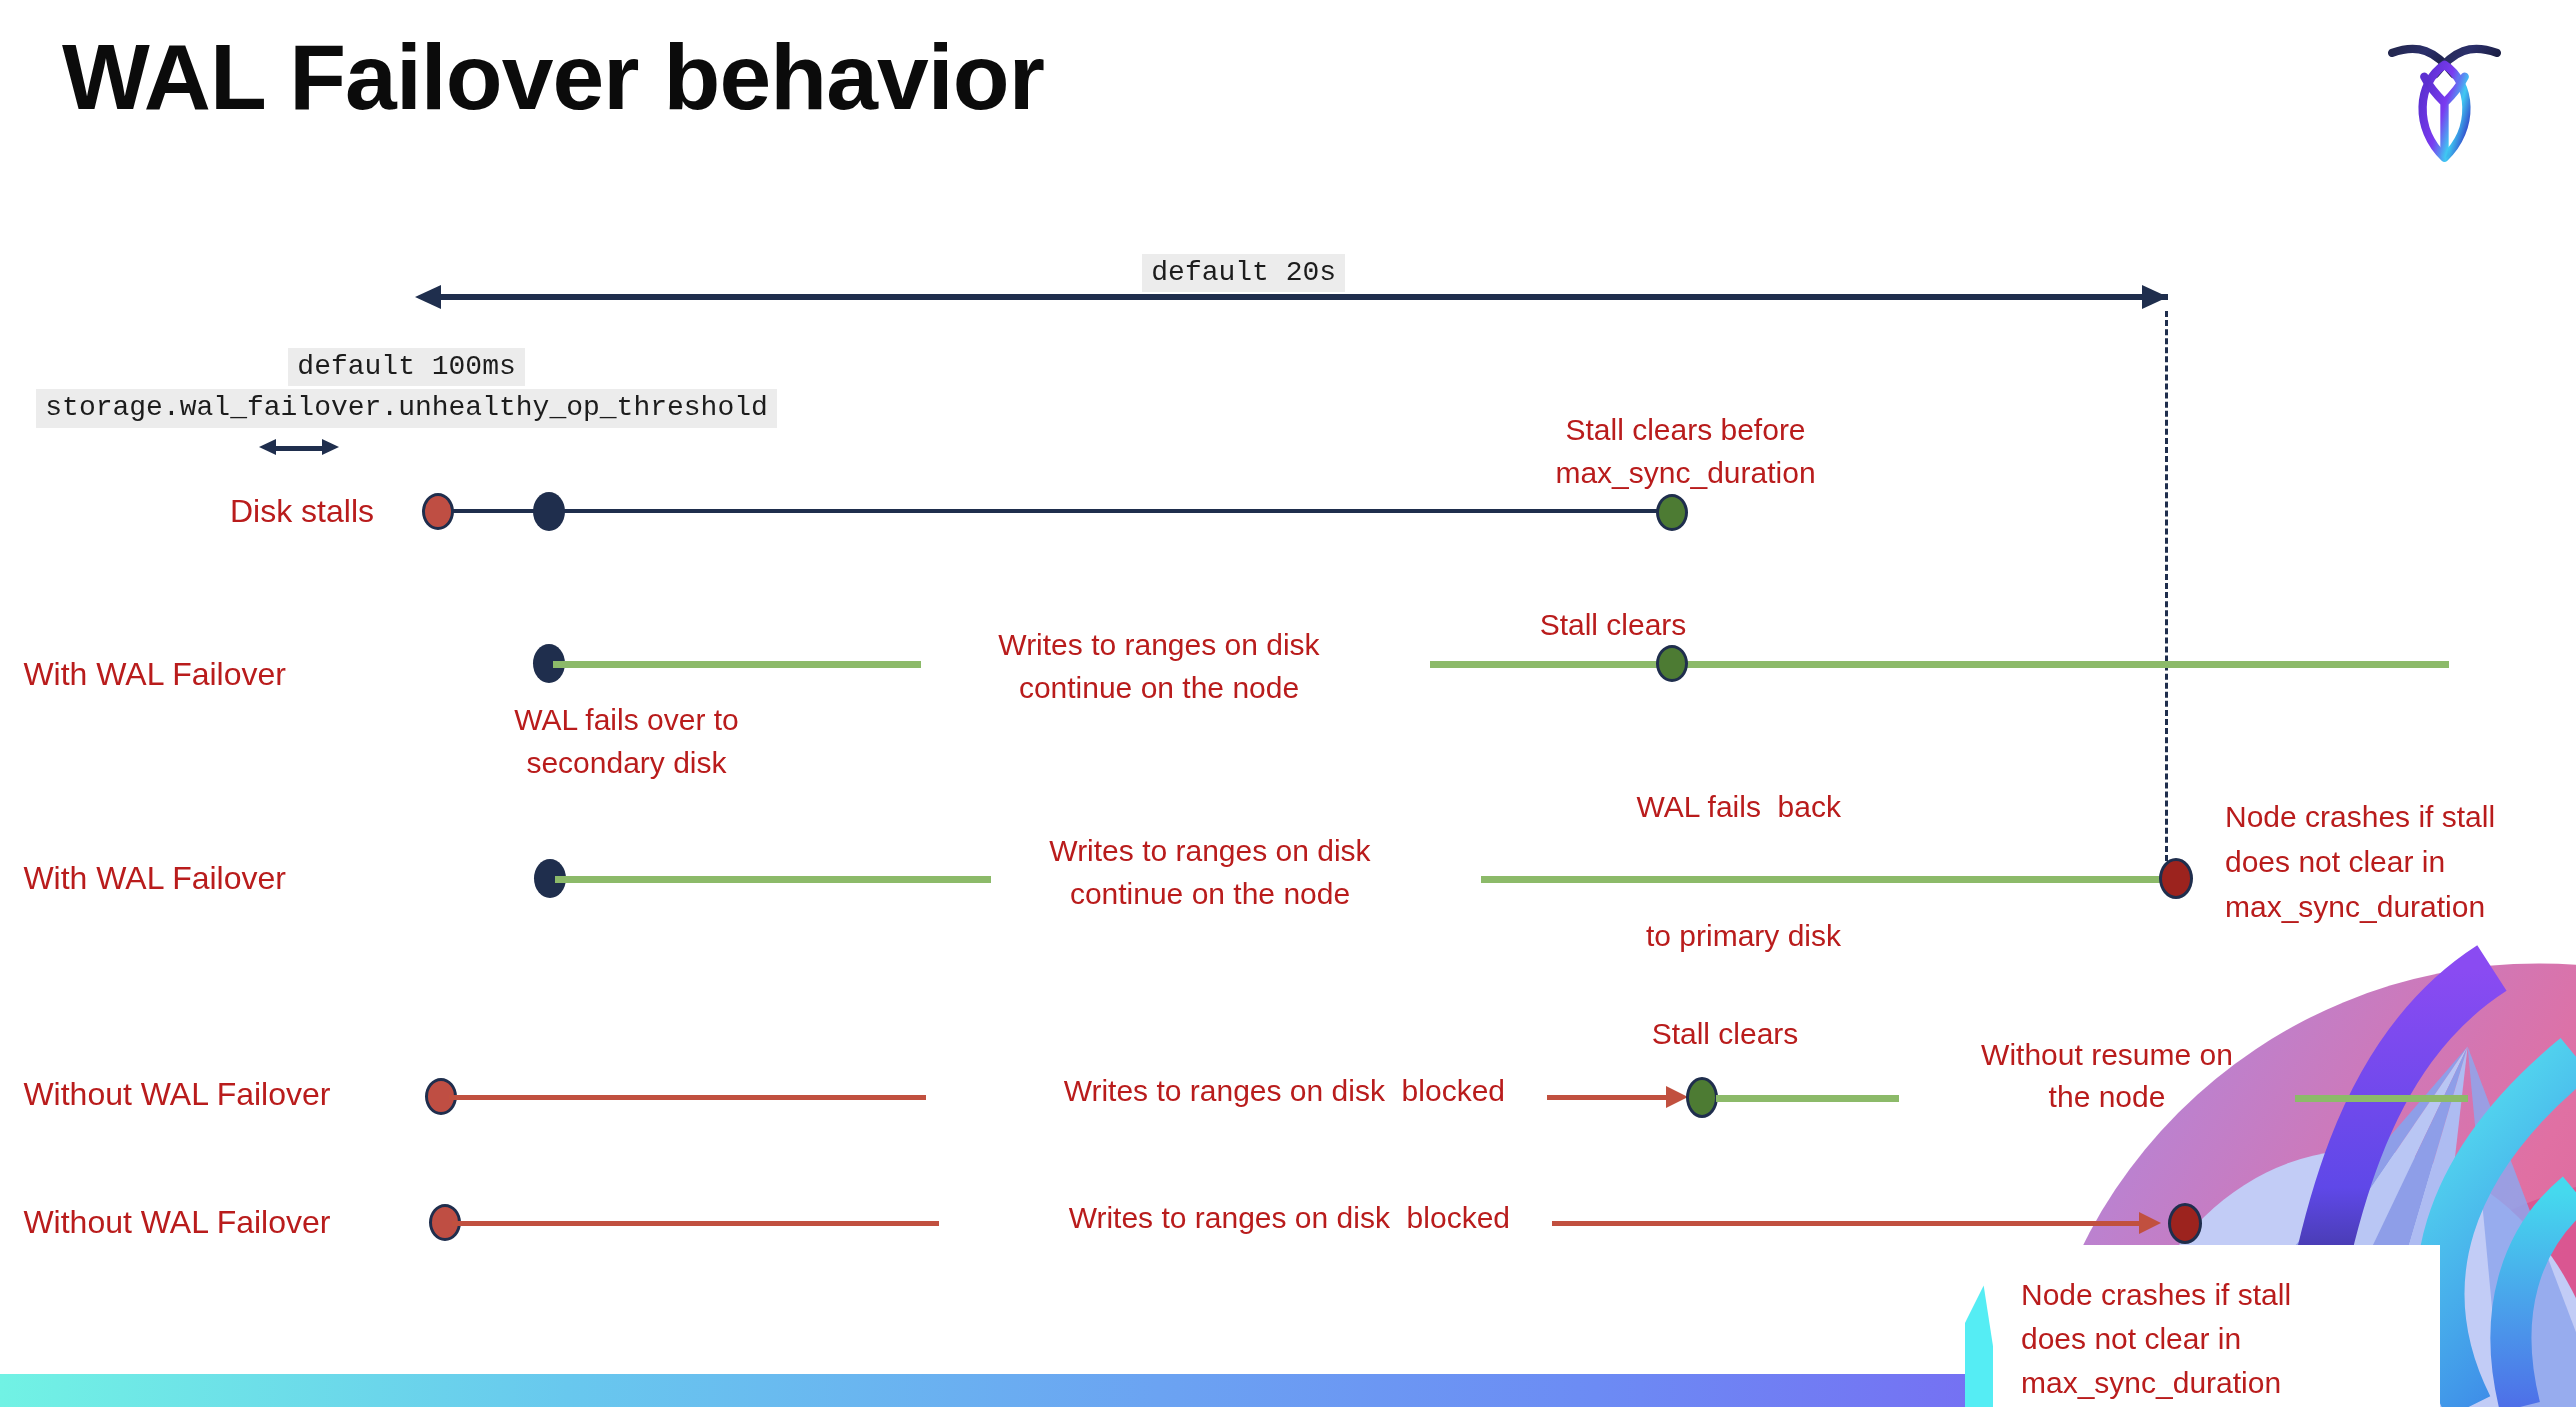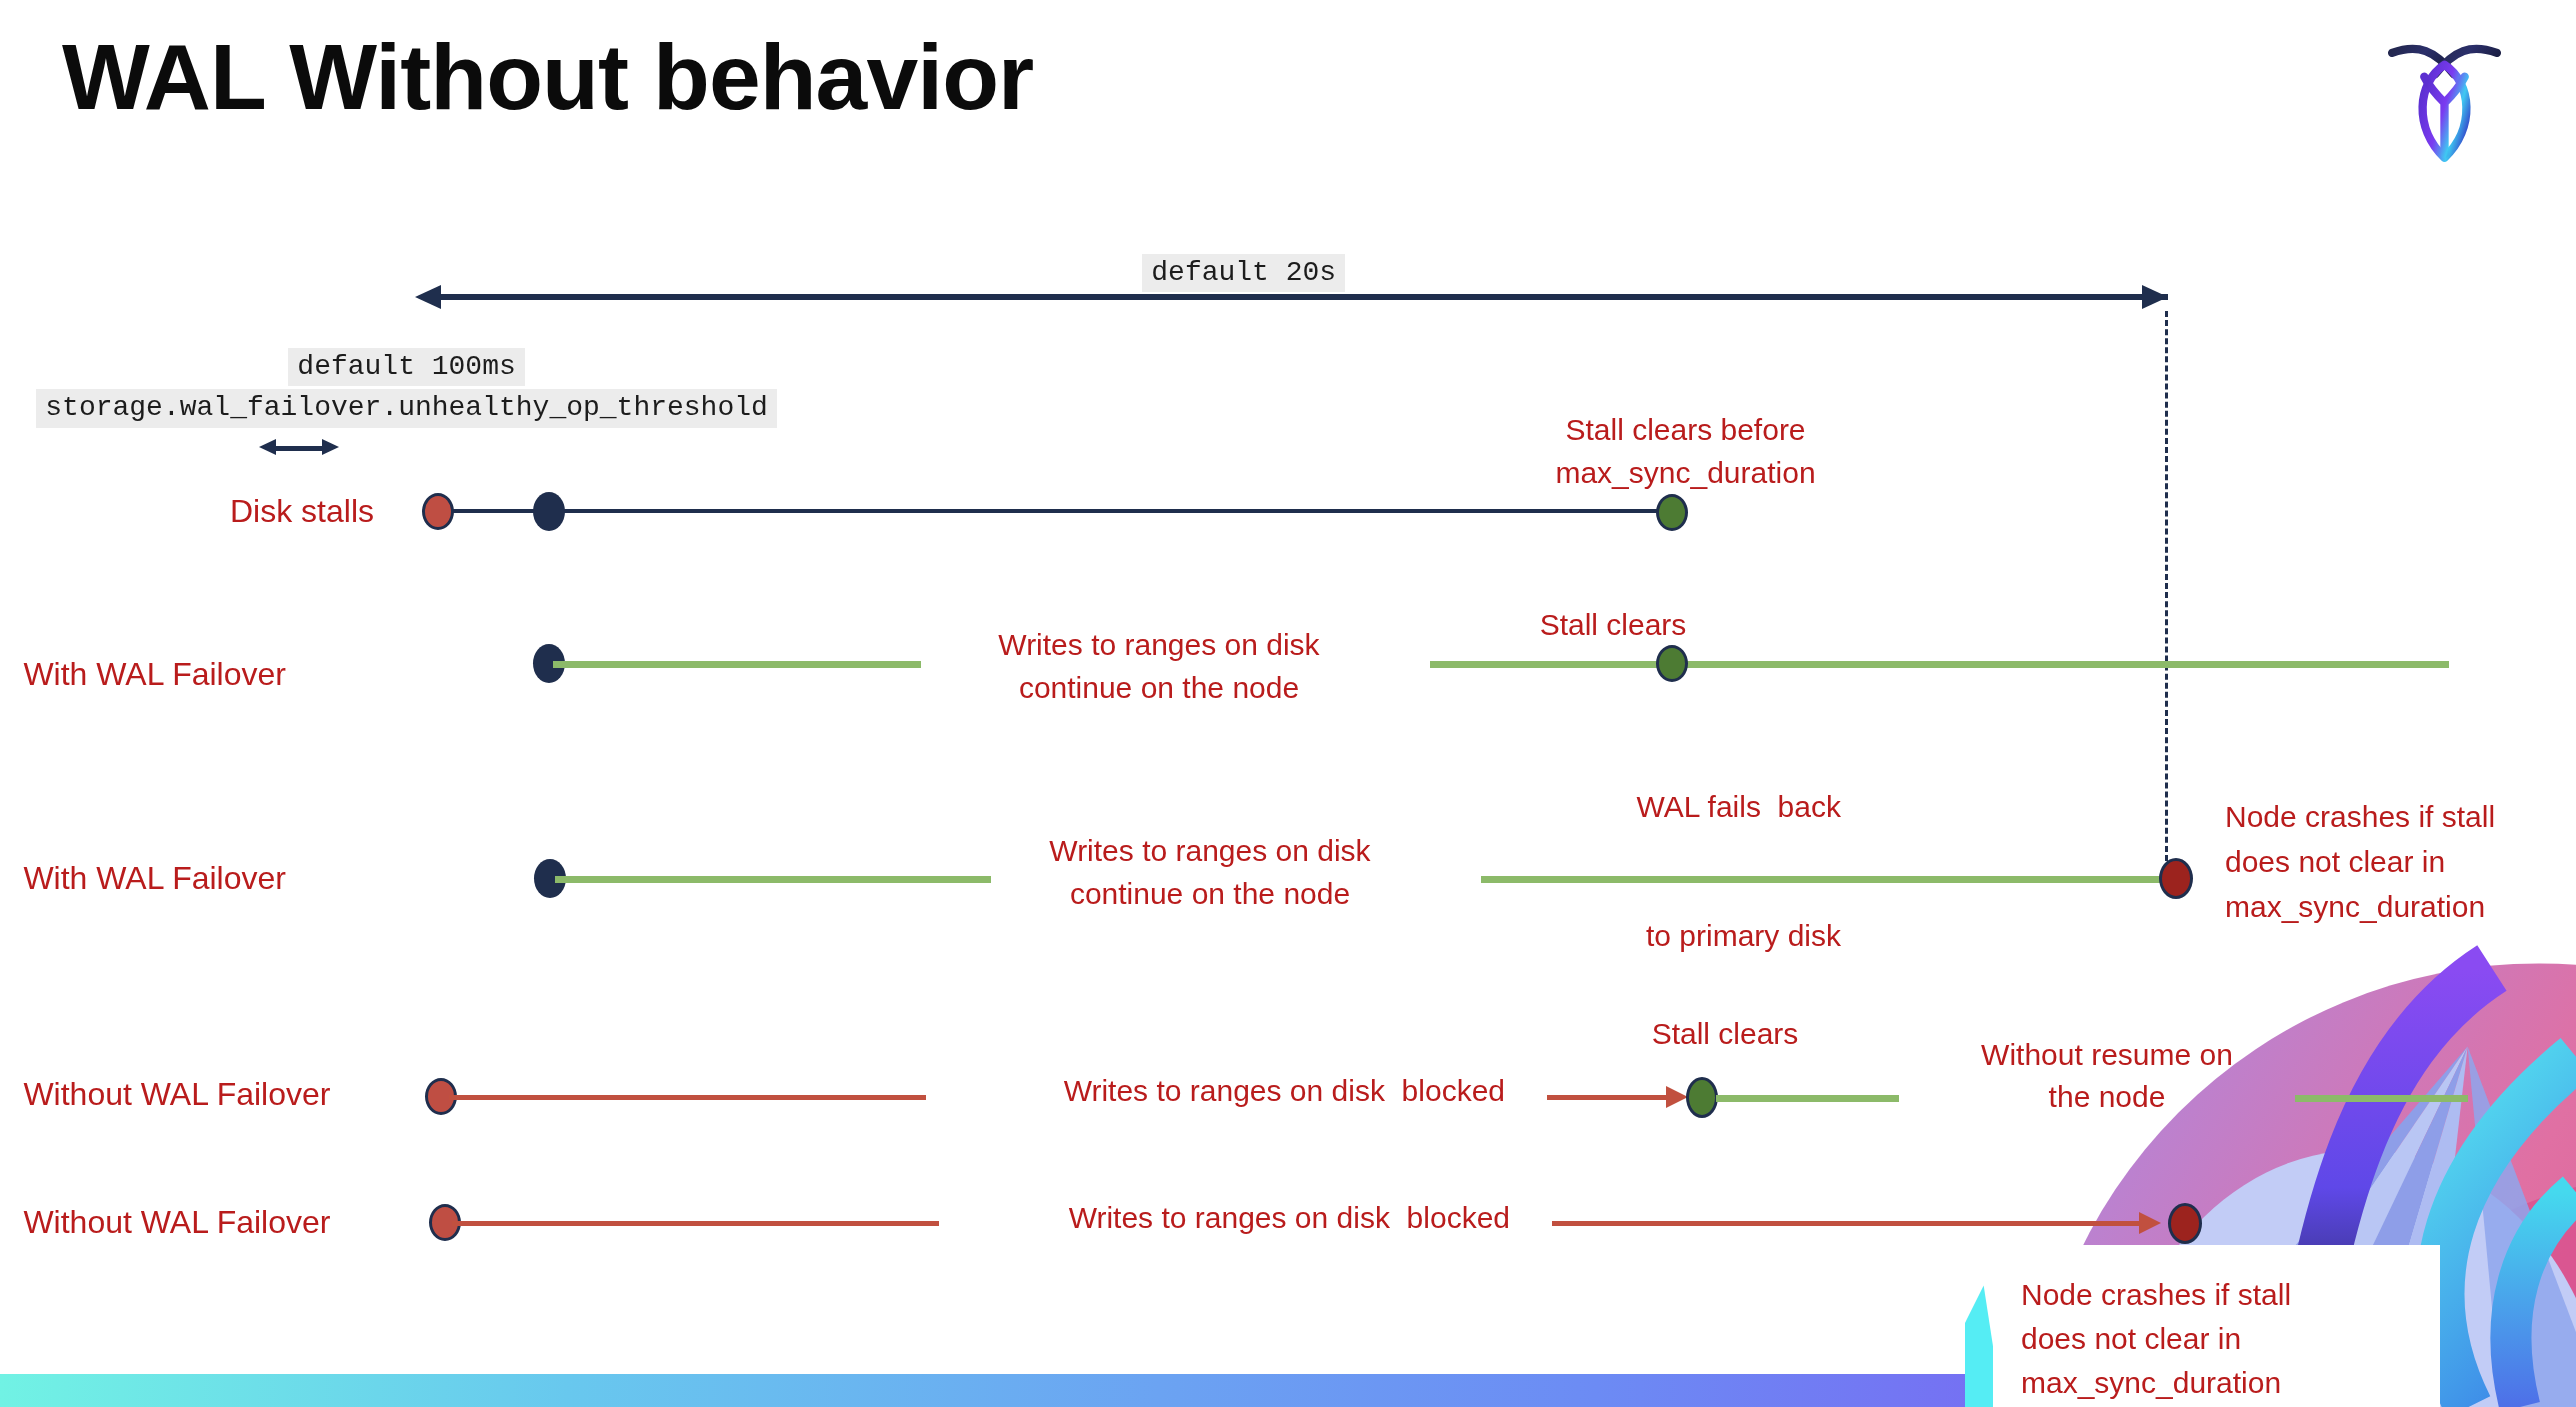--- a/index.html
+++ b/index.html
@@ -73,21 +73,21 @@
   </svg>
 
   <div class="whitebox" style="left:1993px;top:1245px;width:447px;height:163px;">
     <div class="txt" style="left:28px;top:28px;line-height:44px;position:relative;">
       <div>Node crashes if stall</div>
       <div>does not clear in</div>
       <div>max_sync_duration</div>
     </div>
   </div>
 
-  <div class="title">WAL Without behavior</div>
+  <div class="title">WAL Failover behavior</div>
   <svg class="abs" style="left:2383px;top:41px;" width="123" height="131" viewBox="0 0 100 110">
     <defs>
       <linearGradient id="lgAnt" x1="0" y1="0" x2="1" y2="0.4">
         <stop offset="0" stop-color="#23274E"></stop>
           <stop offset="0.5" stop-color="#2B2F6A"></stop>
           <stop offset="1" stop-color="#1A1E42"></stop>
       </linearGradient>
       <linearGradient id="lgBody" x1="0" y1="0.2" x2="1" y2="0.8">
         <stop offset="0" stop-color="#5B2FD0"></stop>
           <stop offset="0.45" stop-color="#7A3BF0"></stop>
@@ -135,20 +135,24 @@
     <div>Writes to ranges on disk</div>
     <div>continue on the node</div>
   </div>
   <div class="gline" style="left:1430px;top:661px;width:1019px;"></div>
   <div class="dot green" style="left:1656px;top:645px;width:32px;height:37px;"></div>
   <div class="txt tc" style="left:1496px;top:603px;width:234px;">Stall clears</div>
   <div class="txt tc pre" style="left:1542px;top:699px;width:299px;">
     <div>WAL fails  back</div>
     <div>to primary disk</div>
   </div>
+  <div class="txt tc" style="left:477px;top:698px;width:299px;">
+    <div>WAL fails over to</div>
+    <div>secondary disk</div>
+  </div>
 
   <div class="rowlabel" style="left:23.4px;top:858px;">With WAL Failover</div>
   <div class="dot navy" style="left:534px;top:859px;width:32px;height:39px;"></div>
   <div class="gline" style="left:555px;top:876px;width:436px;"></div>
   <div class="txt tc" style="left:995px;top:829px;width:430px;">
     <div>Writes to ranges on disk</div>
     <div>continue on the node</div>
   </div>
   <div class="gline" style="left:1481px;top:876px;width:694px;"></div>
   <div class="dot maroon" style="left:2159px;top:858px;width:34px;height:41px;"></div>

